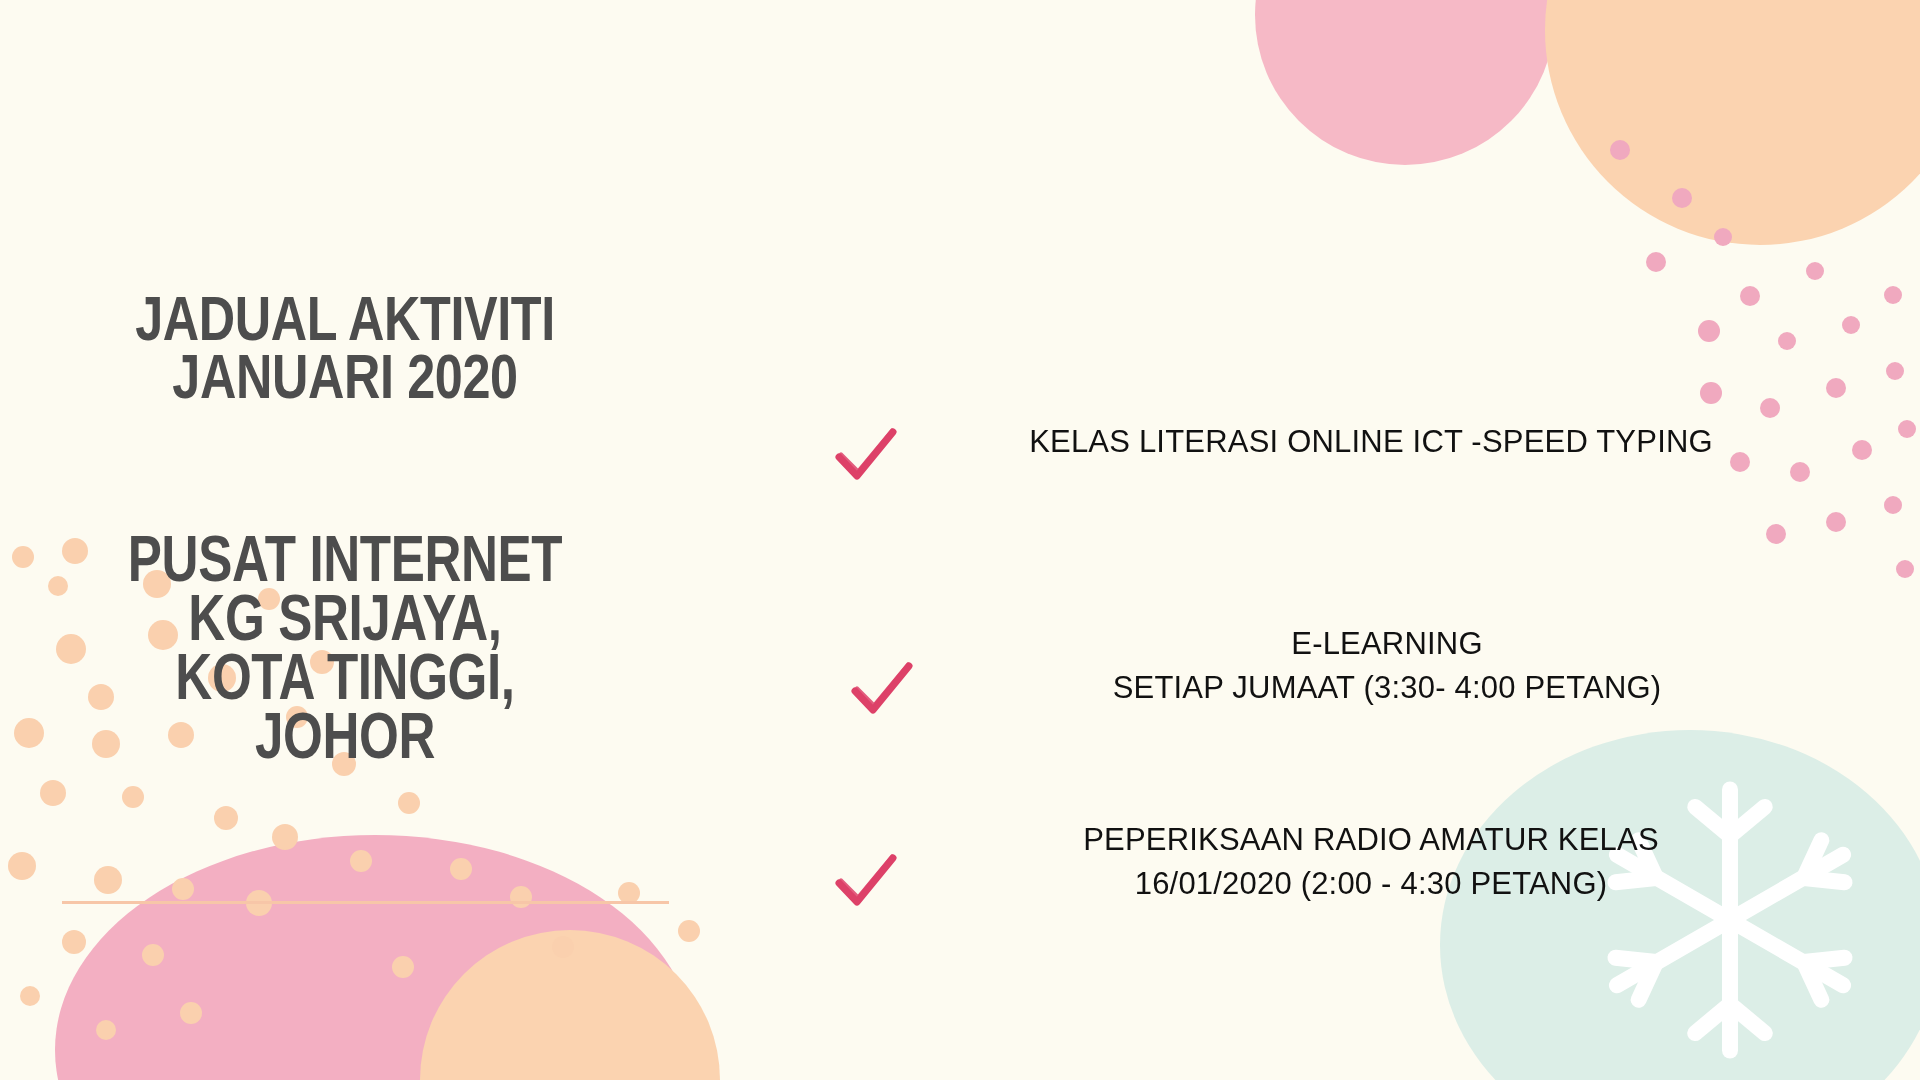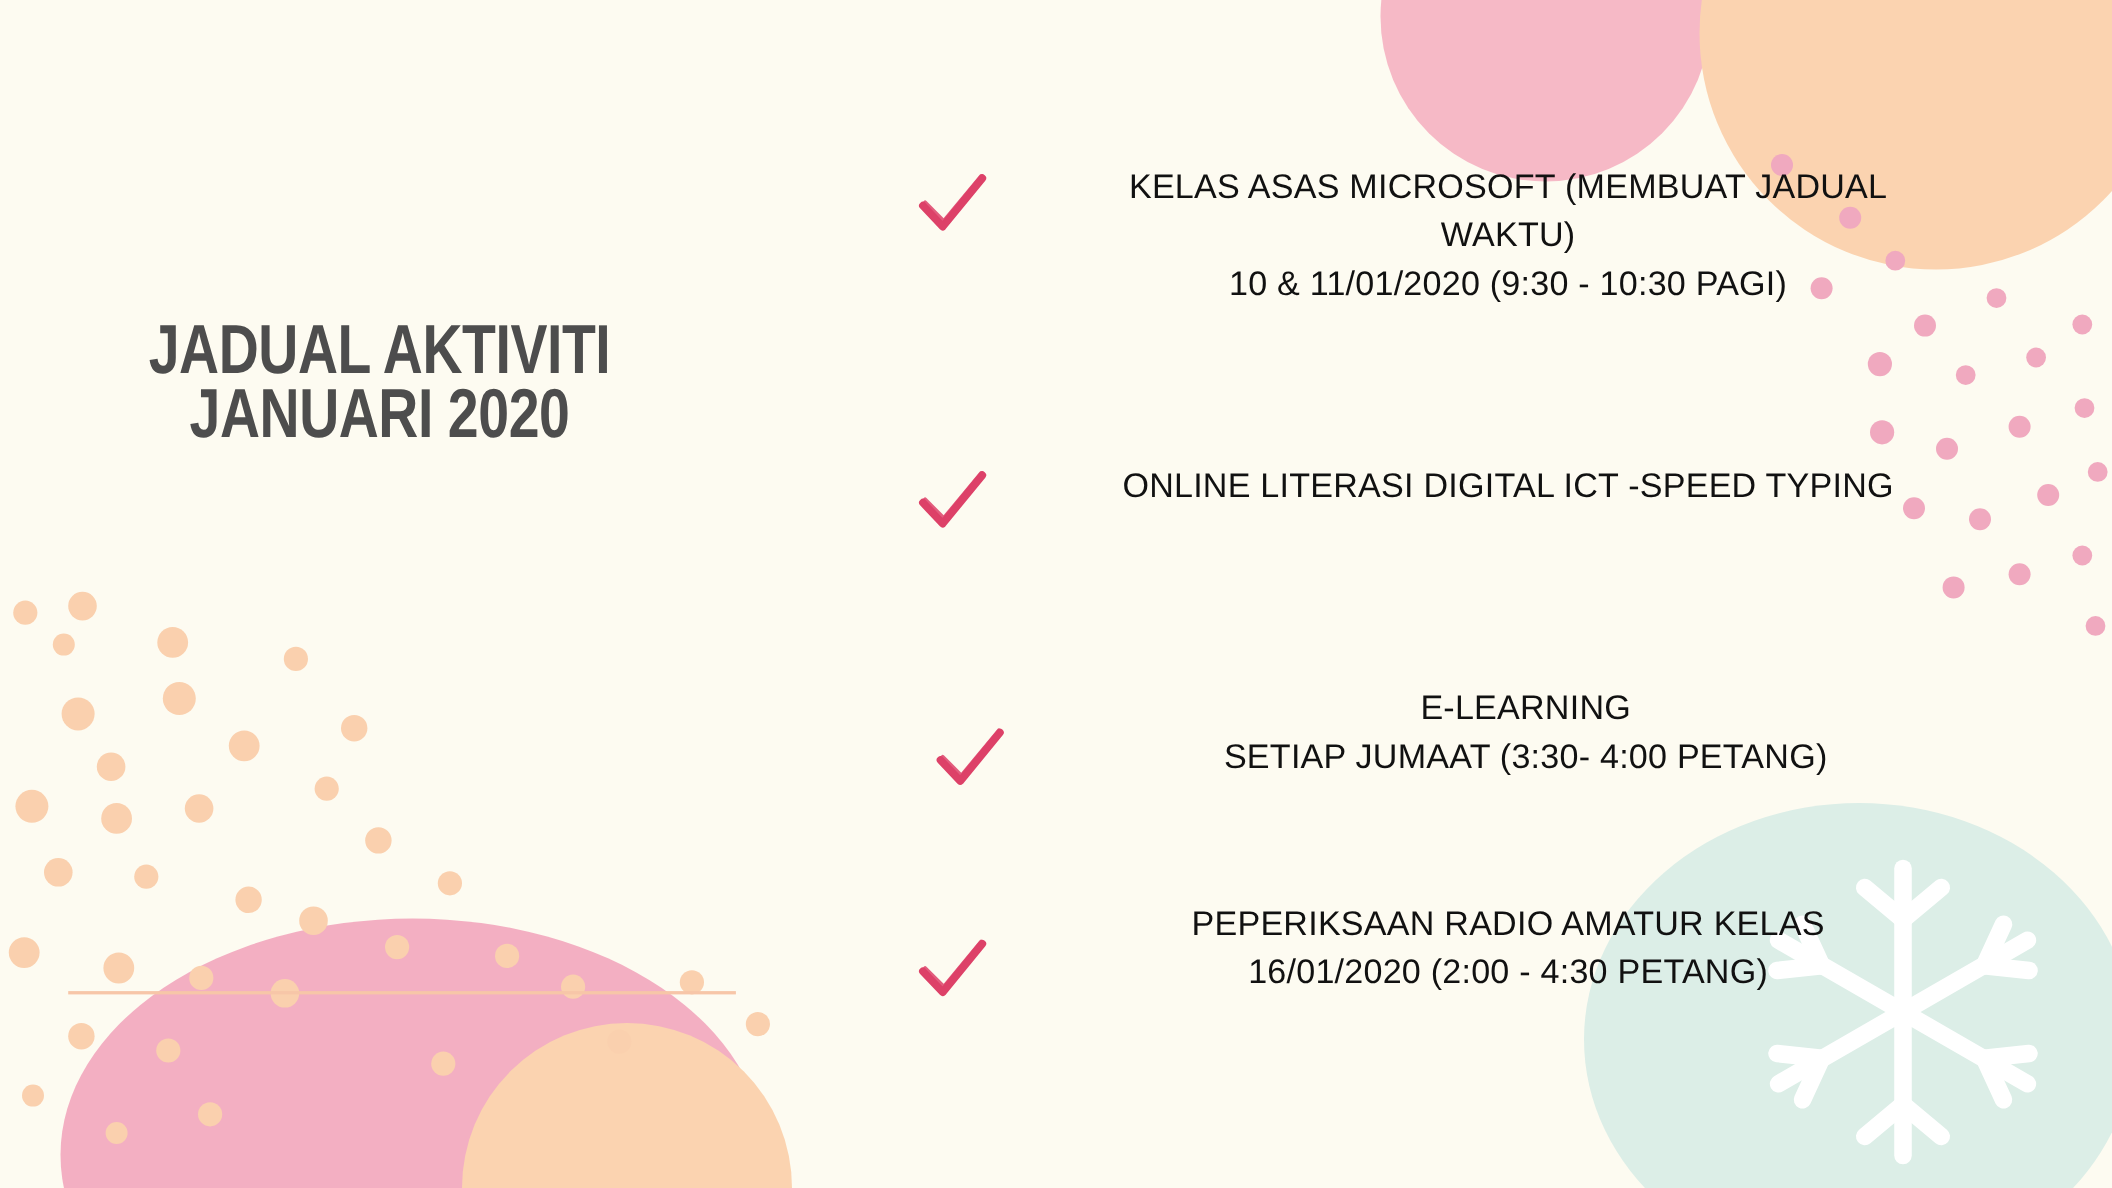--- a/index.html
+++ b/index.html
@@ -208,48 +208,41 @@
     <div class="dot dot-pink" style="left:1826px;top:512px;width:20px;height:20px;"></div>
     <div class="dot dot-pink" style="left:1884px;top:496px;width:18px;height:18px;"></div>
     <div class="dot dot-pink" style="left:1896px;top:560px;width:18px;height:18px;"></div>
   </div>
 
   <div class="left-col">
     <div class="title-block">
       <div class="headline big">JADUAL AKTIVITI</div>
       <div class="headline big">JANUARI 2020</div>
     </div>
+    <div class="addr-block">
+      <div class="addr">PUSAT INTERNET</div>
+      <div class="addr">KG SRIJAYA,</div>
+      <div class="addr">KOTA TINGGI,</div>
+      <div class="addr">JOHOR</div>
+    </div>
     <div class="divider"></div>
   </div>
 
   <div class="right-col">
 
-    <div class="activity a1">
-      <div class="check-wrap">
-        <svg width="70" height="62" viewBox="0 0 70 62">
-          <path d="M8 33 L26 52 L62 8" fill="none" stroke="#dd4168" stroke-width="7" stroke-linecap="round" stroke-linejoin="round"></path>
-          <path d="M10 30 L27 47 L61 6" fill="none" stroke="#dd4168" stroke-width="3.5" stroke-linecap="round" stroke-linejoin="round" opacity="0.85"></path>
-        </svg>
-      </div>
-      <div class="act-text">
-        <span class="act-line">KELAS ASAS MICROSOFT (MEMBUAT JADUAL</span>
-        <span class="act-line">WAKTU)</span>
-        <span class="act-line">10 &amp; 11/01/2020 (9:30 - 10:30 PAGI)</span>
-      </div>
-    </div>
 
     <div class="activity a2">
       <div class="check-wrap">
         <svg width="70" height="62" viewBox="0 0 70 62">
           <path d="M8 33 L26 52 L62 8" fill="none" stroke="#dd4168" stroke-width="7" stroke-linecap="round" stroke-linejoin="round"></path>
           <path d="M10 30 L27 47 L61 6" fill="none" stroke="#dd4168" stroke-width="3.5" stroke-linecap="round" stroke-linejoin="round" opacity="0.85"></path>
         </svg>
       </div>
       <div class="act-text">
-        <span class="act-line">ONLINE LITERASI DIGITAL ICT -SPEED TYPING</span>
+        <span class="act-line">KELAS LITERASI ONLINE ICT -SPEED TYPING</span>
       </div>
     </div>
 
     <div class="activity a3">
       <div class="check-wrap">
         <svg width="70" height="62" viewBox="0 0 70 62">
           <path d="M8 33 L26 52 L62 8" fill="none" stroke="#dd4168" stroke-width="7" stroke-linecap="round" stroke-linejoin="round"></path>
           <path d="M10 30 L27 47 L61 6" fill="none" stroke="#dd4168" stroke-width="3.5" stroke-linecap="round" stroke-linejoin="round" opacity="0.85"></path>
         </svg>
       </div>

